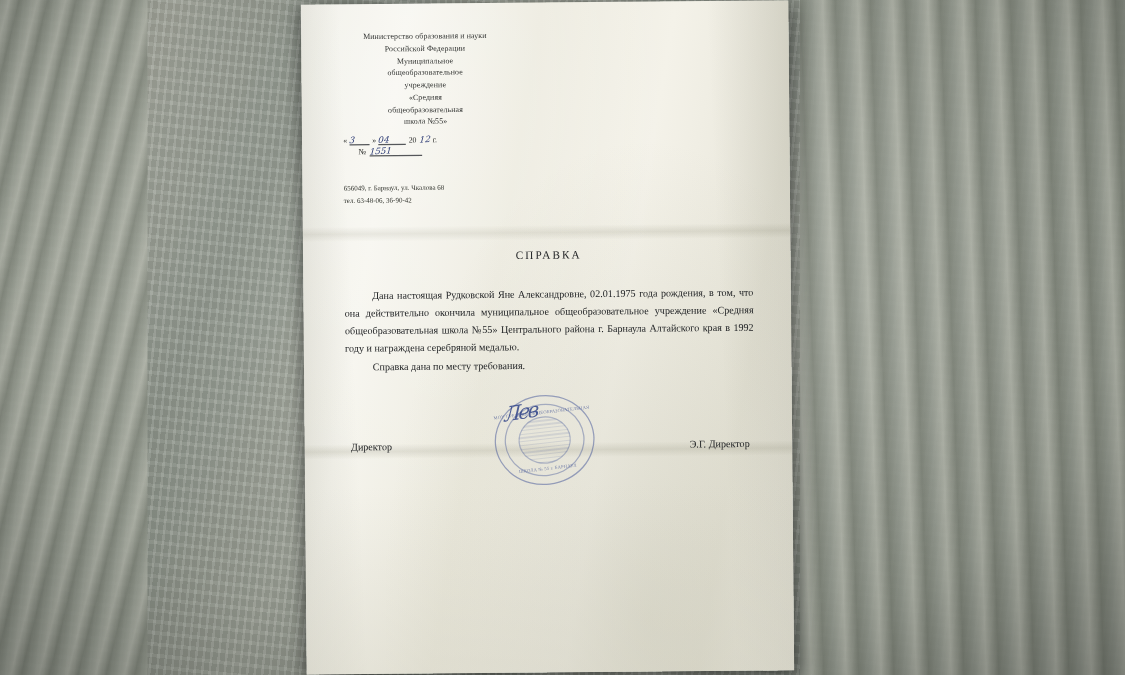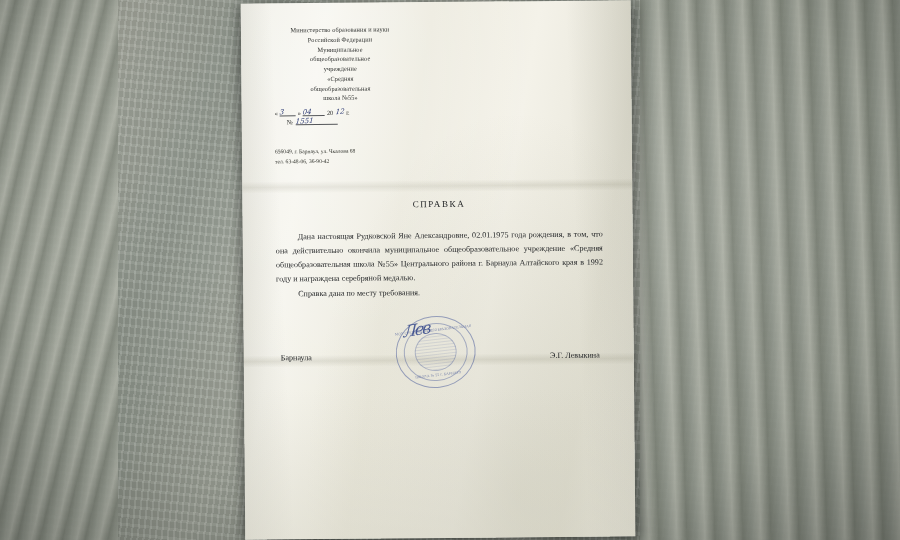--- a/index.html
+++ b/index.html
@@ -278,22 +278,22 @@
       </div>
 
       <div class="doc-title">СПРАВКА</div>
 
       <div class="body-text">
         <span>Дана настоящая Рудковской Яне Александровне, 02.01.1975 года рождения, в том, что она действительно окончила муниципальное общеобразовательное учреждение «Средняя общеобразовательная школа №55» Центрального района г. Барнаула Алтайского края в 1992 году и награждена серебряной медалью.</span>
         <span class="p2">Справка дана по месту требования.</span>
       </div>
 
       <div class="sign-row">
-        <span>Барнаула</span>
-        <span>Э.Г. Левыкина</span>
+        <span>Директор</span>
+        <span>Э.Г. Директор</span>
       </div>
 
     </div>
 
     <div class="stamp-wrap">
       <div class="stamp">
         <div class="stamp-text-top">МОУ СРЕДНЯЯ ОБЩЕОБРАЗОВАТЕЛЬНАЯ</div>
         <div class="stamp-text-bottom">ШКОЛА № 55  г. БАРНАУЛ</div>
       </div>
       <div class="signature">Лев</div>

